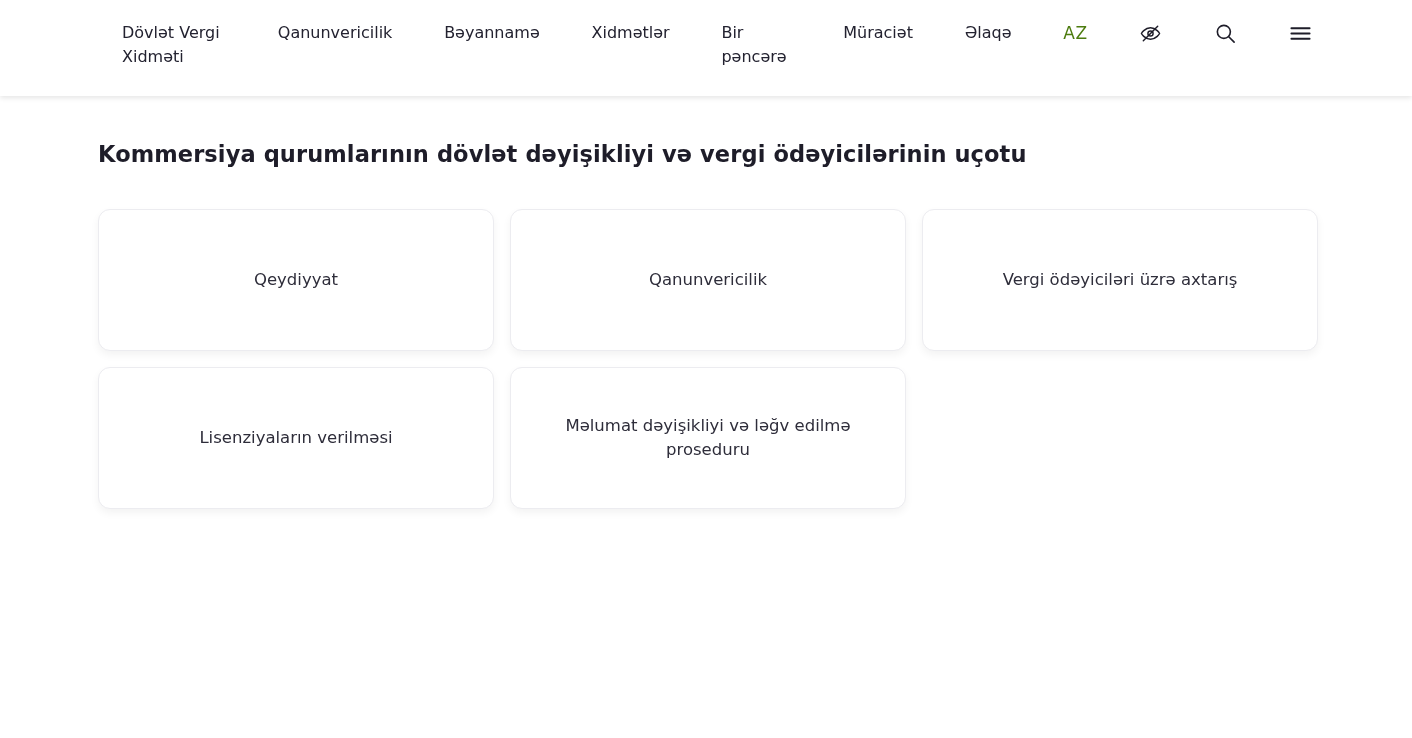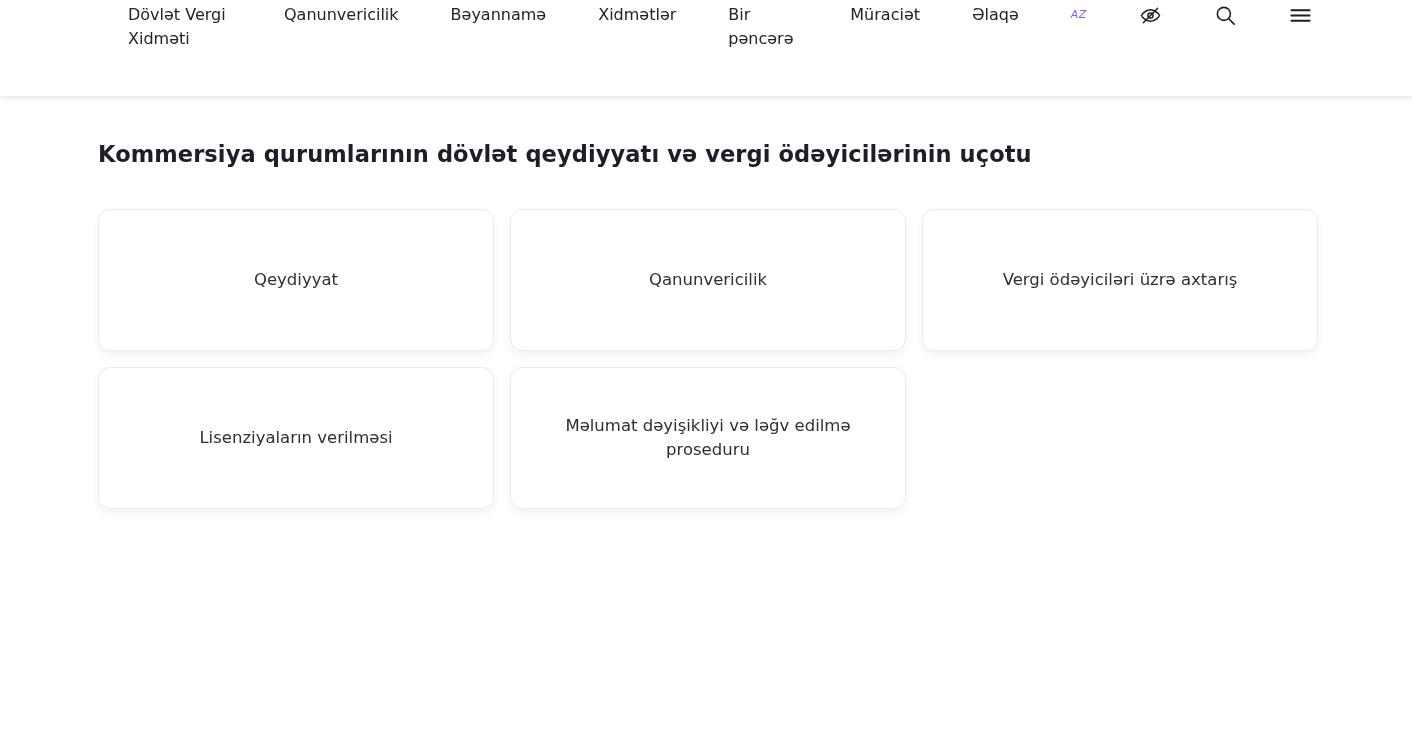--- a/index.html
+++ b/index.html
@@ -32,43 +32,42 @@
     display: block;
     font-size: 11.5px;
     font-weight: bold;
     line-height: 18.5px;
     letter-spacing: 0.25px;
     color: #242133;
     white-space: nowrap;
   }
   .nav {
     flex: 1;
-    margin-left: 30px;
-    padding-top: 3px;
+    margin-left: 24px;
+    padding-top: 21px;
     display: flex;
     align-items: flex-start;
     justify-content: space-between;
   }
   .nav-link {
     font-size: 16px;
     line-height: 24px;
     color: #232230;
     text-decoration: none;
     cursor: pointer;
     display: inline-block;
   }
   .nav-narrow-1 { max-width: 104px; }
   .nav-narrow-2 { max-width: 70px; }
   .lang-switch {
-    font-size: 11px;
+    font-size: 17px;
     line-height: 24px;
     letter-spacing: 0.5px;
-    color: #8b5cf6;
+    color: #4d7c0f;
     cursor: pointer;
-    font-style: italic;
   }
   .icon-btn {
     background: none;
     border: none;
     padding: 0;
     margin-top: 1px;
     cursor: pointer;
     color: #1e1d29;
     display: inline-flex;
     align-items: center;
@@ -138,21 +137,21 @@
       <svg width="23" height="23" viewBox="0 0 24 24" fill="none" stroke="currentColor" stroke-width="2" stroke-linecap="round">
         <line x1="2.5" y1="6.5" x2="21.5" y2="6.5"></line>
         <line x1="2.5" y1="12" x2="21.5" y2="12"></line>
         <line x1="2.5" y1="17.5" x2="21.5" y2="17.5"></line>
       </svg>
     </button>
   </nav>
 </header>
 
 <main class="main">
-  <h1 class="page-title">Kommersiya qurumlarının dövlət qeydiyyatı və vergi ödəyicilərinin uçotu</h1>
+  <h1 class="page-title">Kommersiya qurumlarının dövlət dəyişikliyi və vergi ödəyicilərinin uçotu</h1>
   <div class="card-grid">
     <div class="card">Qeydiyyat</div>
     <div class="card">Qanunvericilik</div>
     <div class="card">Vergi ödəyiciləri üzrə axtarış</div>
     <div class="card">Lisenziyaların verilməsi</div>
     <div class="card">Məlumat dəyişikliyi və ləğv edilmə proseduru</div>
   </div>
 </main>
 
 </body></html>

